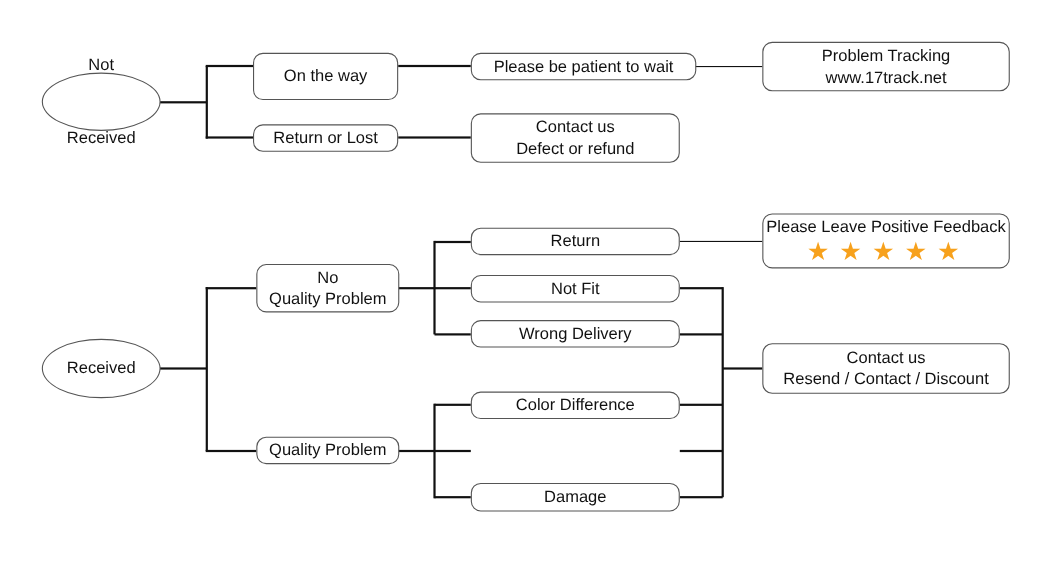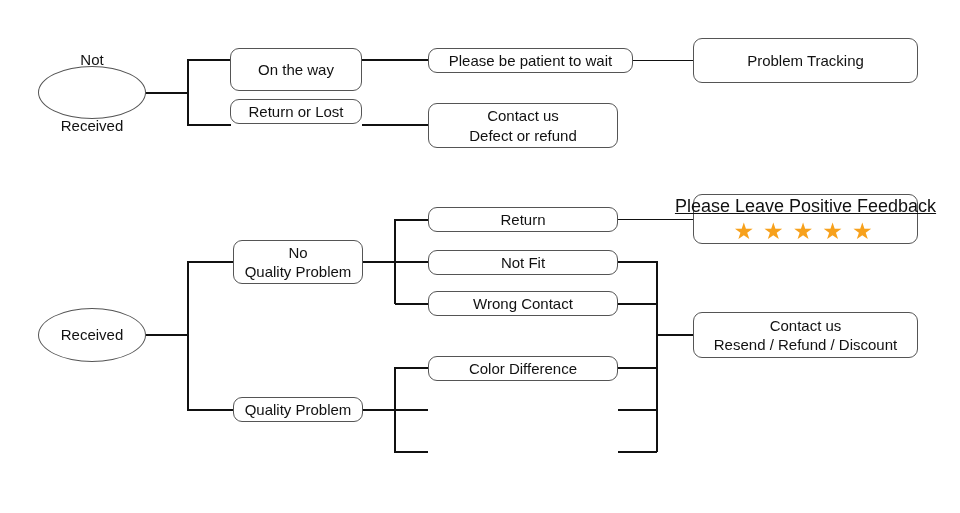--- a/index.html
+++ b/index.html
@@ -24,21 +24,21 @@
     justify-content: center;
     text-align: center;
     font-size: 15px;
     line-height: 1.3;
     white-space: nowrap;
   }
   .ellipse { border-radius: 50%; gap: 47px; }
   .line { position: absolute; background: #111111; }
   .line.h { height: 1.5px; }
   .line.v { width: 1.5px; }
-  .fb-label { font-size: 18px; text-decoration: underline; }
+  .fb-label { font-size: 15px; }
   .stars {
     font-family: "DejaVu Sans", sans-serif;
     color: #F7A11C;
     font-size: 23px;
     line-height: 1;
     letter-spacing: 9px;
     margin-top: 2px;
     text-indent: 4px;
   }
 </style>
@@ -88,23 +88,24 @@
   <div class="node" style="left:230px;top:48px;width:132px;height:43px">
     <span>On the way</span>
   </div>
 
   <div class="node" style="left:428px;top:48px;width:205px;height:25px">
     <span>Please be patient to wait</span>
   </div>
 
   <div class="node" style="left:693px;top:38px;width:225px;height:45px">
     <span>Problem Tracking</span>
+    <span>www.17track.net</span>
   </div>
 
-  <div class="node" style="left:230px;top:99px;width:132px;height:25px">
+  <div class="node" style="left:230px;top:113px;width:132px;height:25px">
     <span>Return or Lost</span>
   </div>
 
   <div class="node" style="left:428px;top:103px;width:190px;height:45px">
     <span>Contact us</span>
     <span>Defect or refund</span>
   </div>
 
   <div class="node ellipse" style="left:38px;top:308px;width:108px;height:54px">
     <span>Received</span>
@@ -121,32 +122,35 @@
 
   <div class="node" style="left:428px;top:207px;width:190px;height:25px">
     <span>Return</span>
   </div>
 
   <div class="node" style="left:428px;top:250px;width:190px;height:25px">
     <span>Not Fit</span>
   </div>
 
   <div class="node" style="left:428px;top:291px;width:190px;height:25px">
-    <span>Wrong Contact</span>
+    <span>Wrong Delivery</span>
   </div>
 
   <div class="node" style="left:428px;top:356px;width:190px;height:25px">
     <span>Color Difference</span>
   </div>
 
 
+  <div class="node" style="left:428px;top:439px;width:190px;height:26px">
+    <span>Damage</span>
+  </div>
 
   <div class="node" style="left:693px;top:194px;width:225px;height:50px">
     <span class="fb-label">Please Leave Positive Feedback</span>
     <span class="stars">★★★★★</span>
   </div>
 
   <div class="node" style="left:693px;top:312px;width:225px;height:46px">
     <span>Contact us</span>
-    <span>Resend / Refund / Discount</span>
+    <span>Resend / Contact / Discount</span>
   </div>
 
 </div>
 
 </body></html>

